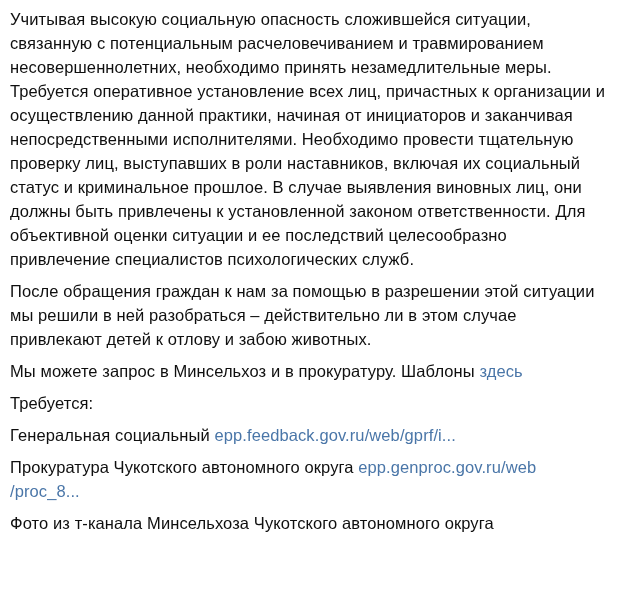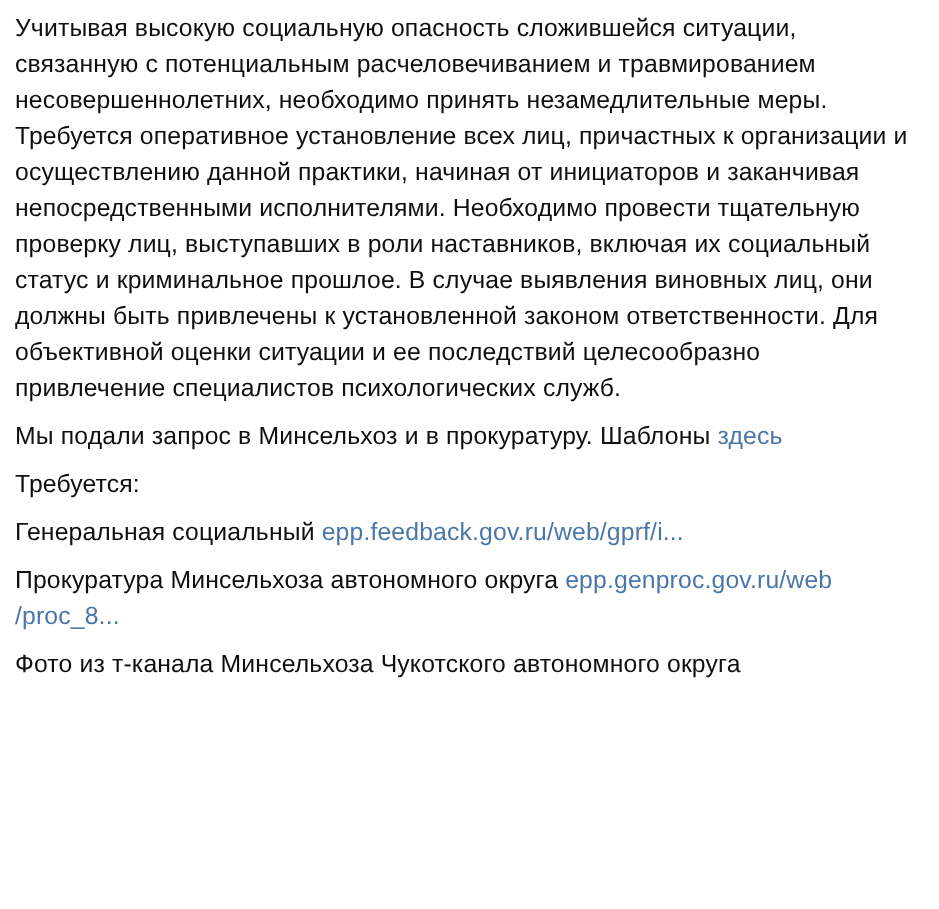--- a/index.html
+++ b/index.html
@@ -39,20 +39,23 @@
 связанную с потенциальным расчеловечиванием и травмированием
 несовершеннолетних, необходимо принять незамедлительные меры.
 Требуется оперативное установление всех лиц, причастных к организации и
 осуществлению данной практики, начиная от инициаторов и заканчивая
 непосредственными исполнителями. Необходимо провести тщательную
 проверку лиц, выступавших в роли наставников, включая их социальный
 статус и криминальное прошлое. В случае выявления виновных лиц, они
 должны быть привлечены к установленной законом ответственности. Для
 объективной оценки ситуации и ее последствий целесообразно
 привлечение специалистов психологических служб.</span></p>
-      <p><span>Мы подали запрос в Минсельхоз и в прокуратуру. Шаблоны </span><a class="link" href="#">здесь</a></p>
+      <p><span>После обращения граждан к нам за помощью в разрешении этой ситуации
+мы решили в ней разобраться – действительно ли в этом случае
+привлекают детей к отлову и забою животных.</span></p>
+      <p><span>Мы можете запрос в Минсельхоз и в прокуратуру. Шаблоны </span><a class="link" href="#">здесь</a></p>
       <p><span>Требуется:</span></p>
       <p><span>Генеральная социальный </span><a class="link" href="#">epp.feedback.gov.ru/web/gprf/i...</a></p>
-      <p><span>Прокуратура Минсельхоза автономного округа </span><a class="link" href="#">epp.genproc.gov.ru/web
+      <p><span>Прокуратура Чукотского автономного округа </span><a class="link" href="#">epp.genproc.gov.ru/web
 /proc_8...</a></p>
       <p><span>Фото из т-канала Минсельхоза Чукотского автономного округа</span></p>
     </div>
 </div>
 
 </body></html>

